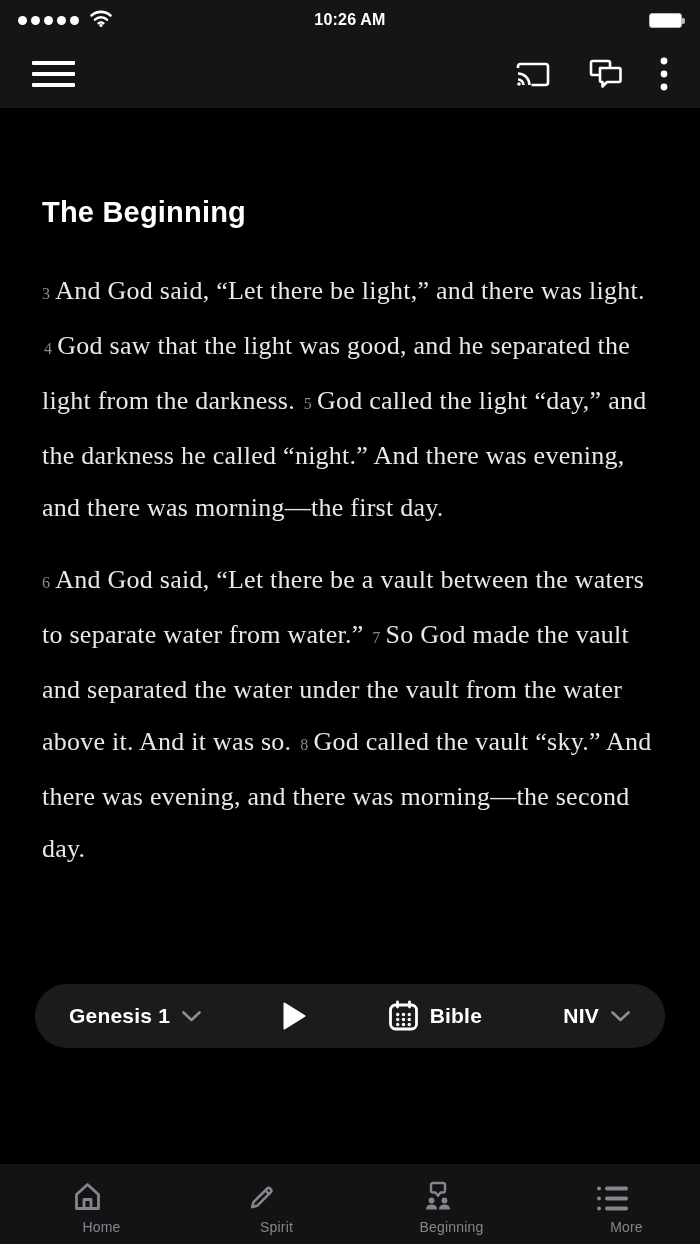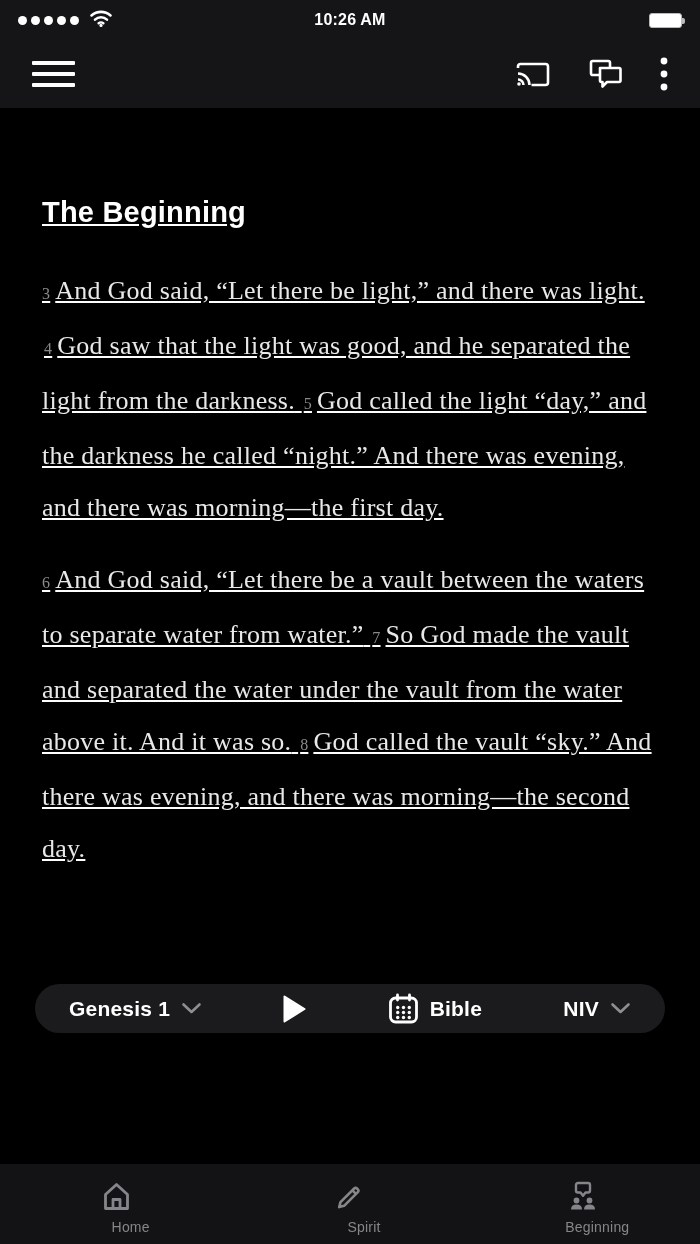--- a/index.html
+++ b/index.html
@@ -39,21 +39,20 @@
   }
   .hamburger{width:43px;height:26px;display:flex;flex-direction:column;justify-content:space-between;cursor:pointer;}
   .hamburger i{display:block;height:4px;background:#fff;border-radius:1px;}
   .nav-right{margin-left:auto;display:flex;align-items:center;gap:34px;}
   .nav-icon{display:flex;align-items:center;justify-content:center;cursor:pointer;}
   
   .content{
     position:absolute;top:108px;left:0;right:0;bottom:0;
     background:#000;
     padding:88px 42px 0 42px;
-    text-decoration:underline;
   }
   .chapter-heading{
     margin:0 0 36px 0;
     font-size:29px;font-weight:700;color:#fff;
     font-family:"Liberation Sans",sans-serif;
     letter-spacing:.2px;
   }
   .verse-paragraph{
     margin:0 0 20px 0;
     font-family:"Liberation Serif","DejaVu Serif",serif;
@@ -61,21 +60,21 @@
     color:#e8e8e8;letter-spacing:.25px;
   }
   .verse-num{
     font-size:16px;color:#8a8a8a;
     font-family:"Liberation Serif","DejaVu Serif",serif;
     margin:0 5px 0 2px;
   }
   .verse-paragraph .verse-num:first-child{margin-left:0;}
   
   .pill-bar{
-    position:absolute;left:35px;right:35px;top:984px;height:49px;
+    position:absolute;left:35px;right:35px;top:984px;height:64px;
     background:#1b1b1d;border-radius:32px;
     display:flex;align-items:center;justify-content:space-between;
     padding:0 34px;z-index:5;
   }
   .pill-item{display:flex;align-items:center;gap:11px;cursor:pointer;}
   .pill-label{font-size:21px;font-weight:600;color:#fff;letter-spacing:.2px;}
   .chevron{display:block;}
   
   .tab-bar{
     position:absolute;left:0;right:0;bottom:0;height:80px;
@@ -218,15 +217,28 @@
           <svg width="32" height="32" viewBox="0 0 32 32">
             <path d="M11 3 H21 Q23 3 23 5 V10.5 Q23 12.5 21 12.5 H18.5 L16 15.8 L13.5 12.5 H11 Q9 12.5 9 10.5 V5 Q9 3 11 3 Z" fill="none" stroke="currentColor" stroke-width="2.4" stroke-linejoin="round"></path>
             <circle cx="9.5" cy="20.5" r="2.9" fill="currentColor"></circle>
             <circle cx="22.5" cy="20.5" r="2.9" fill="currentColor"></circle>
             <path d="M4 29.5 Q4 24.5 9.5 24.5 Q15 24.5 15 29.5 Z" fill="currentColor"></path>
             <path d="M17 29.5 Q17 24.5 22.5 24.5 Q28 24.5 28 29.5 Z" fill="currentColor"></path>
           </svg>
         </span>
         <span class="tab-label">Beginning</span>
       </div>
+      <div class="tab-item">
+        <span class="tab-icon">
+          <svg width="33" height="27" viewBox="0 0 33 27">
+            <rect x="1" y="1.5" width="4" height="4" rx="2" fill="currentColor"></rect>
+            <rect x="1" y="11.5" width="4" height="4" rx="2" fill="currentColor"></rect>
+            <rect x="1" y="21.5" width="4" height="4" rx="2" fill="currentColor"></rect>
+            <rect x="9" y="1.5" width="23" height="4" rx="2" fill="currentColor"></rect>
+            <rect x="9" y="11.5" width="23" height="4" rx="2" fill="currentColor"></rect>
+            <rect x="9" y="21.5" width="23" height="4" rx="2" fill="currentColor"></rect>
+          </svg>
+        </span>
+        <span class="tab-label">More</span>
+      </div>
     </div>
 
 </div>
 
 </body></html>

